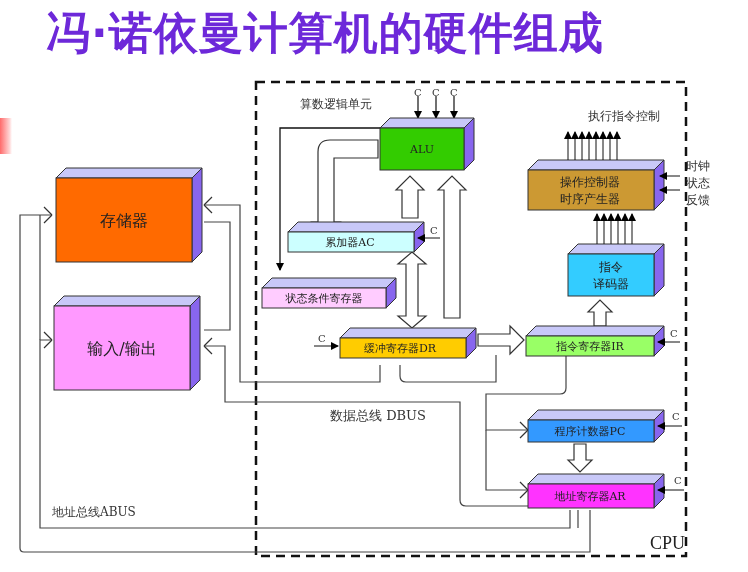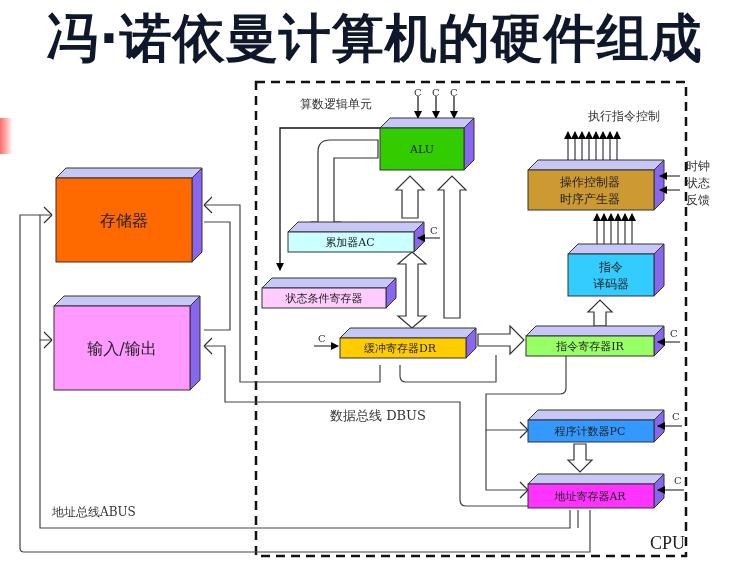--- a/index.html
+++ b/index.html
@@ -1,17 +1,17 @@
 <!DOCTYPE html>
 <html><head>
 <meta charset="utf-8">
 <style>
   html,body{margin:0;padding:0;background:#ffffff;}
   body{width:748px;height:572px;position:relative;overflow:hidden;font-family:"DejaVu Serif","Liberation Serif",serif;}
-  .title{position:absolute;left:46px;top:4px;font-family:"DejaVu Sans","Liberation Sans",sans-serif;font-size:52px;font-weight:bold;color:#0f172a;letter-spacing:1px;white-space:nowrap;}
+  .title{position:absolute;left:46px;top:4px;font-family:"DejaVu Sans","Liberation Sans",sans-serif;font-size:44px;font-weight:bold;color:#6d28d9;letter-spacing:1px;white-space:nowrap;}
   .deco{position:absolute;left:0;top:118px;width:12px;height:36px;background:linear-gradient(90deg,#ff6b6b,#ffd6d6 80%,#fff);}
   svg.diagram{position:absolute;left:0;top:0;}
   .lbl{font-family:"DejaVu Serif","Liberation Serif",serif;fill:#333;}
 </style>
 </head>
 <body>
 
 <div class="title">冯·诺依曼计算机的硬件组成</div>
 <div class="deco"></div>
 

